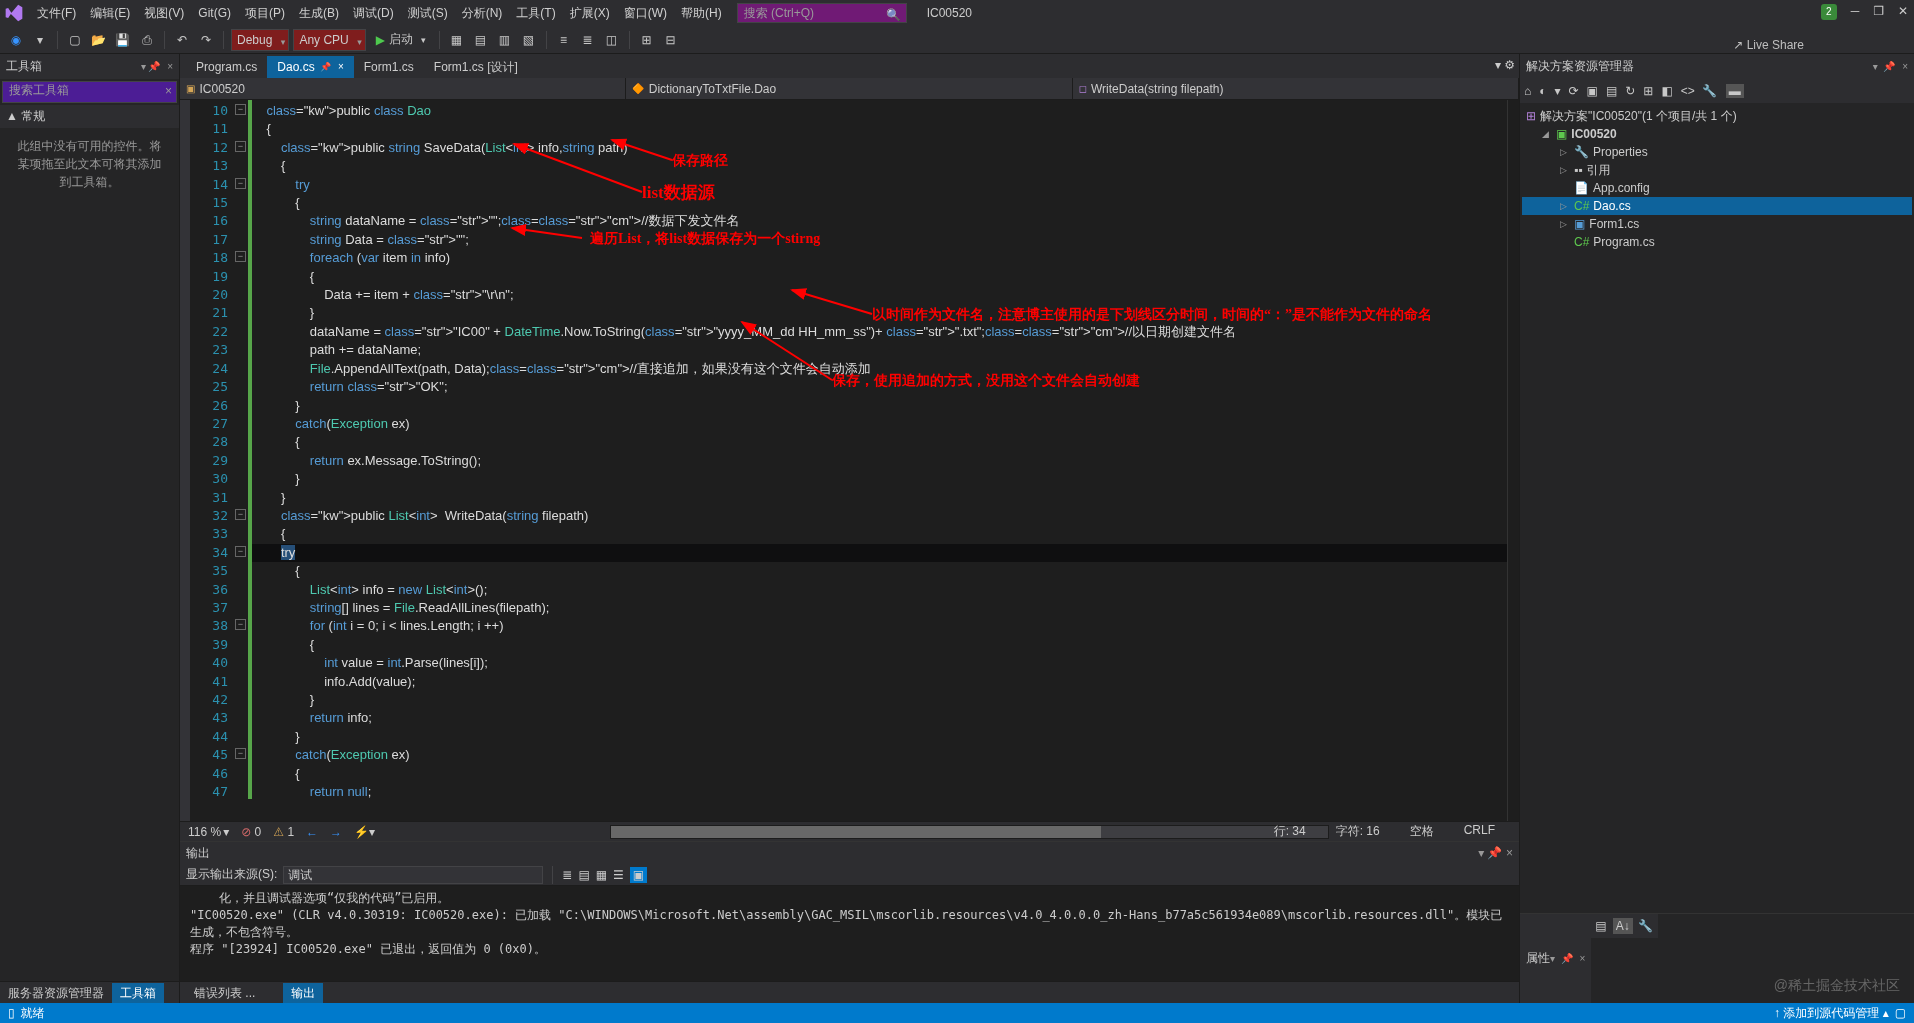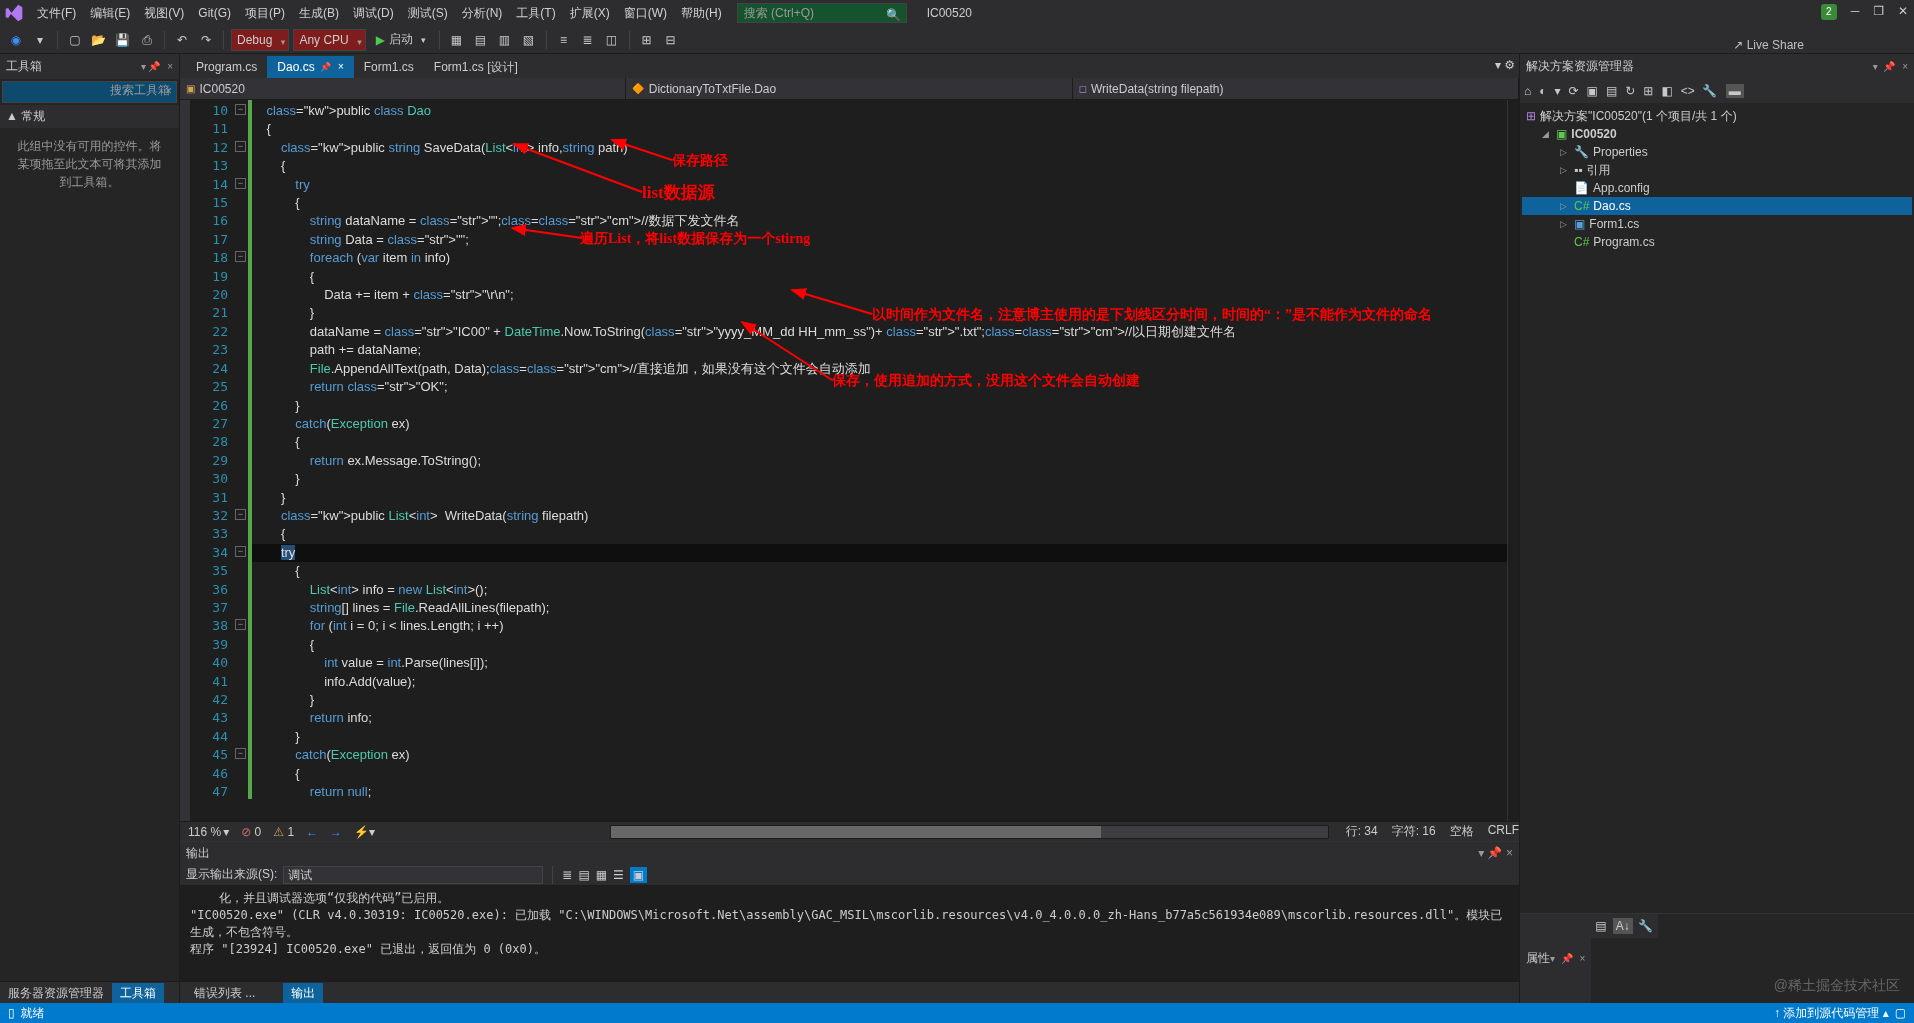--- a/index.html
+++ b/index.html
@@ -2,21 +2,21 @@
 <html><head>
 <meta charset="utf-8">
 <style>
 * { margin:0; padding:0; box-sizing:border-box; font-family:"Microsoft YaHei","Segoe UI",sans-serif; }
 body { background:#2d2d30; color:#ccc; font-size:12px; width:1914px; height:1023px; overflow:hidden; position:relative; }
 
 
 .menubar { height:26px; background:#2d2d30; display:flex; align-items:center; padding:12px 4px; }
 .vs-logo { width:20px; height:20px; margin-right:6px; }
 .menubar .item { padding:0 7px; line-height:26px; color:#d0d0d0; cursor:default; }
-.search-box { margin-left:8px; width:170px; height:20px; background:#14532d; border:1px solid #434346; color:#999; padding:0 6px; line-height:18px; position:relative; }
+.search-box { margin-left:8px; width:170px; height:20px; background:#701a75; border:1px solid #434346; color:#999; padding:0 6px; line-height:18px; position:relative; }
 .search-box .mag { position:absolute; right:4px; top:2px; color:#999; }
 .sol-name { margin-left:20px; color:#ccc; }
 .win-btns { position:absolute; right:6px; top:4px; display:flex; gap:14px; color:#ccc; }
 .live-share { position:absolute; right:110px; top:38px; color:#bfbfbf; }
 .badge-green { width:16px; height:16px; border-radius:3px; background:#3a8a3a; color:#fff; text-align:center; line-height:16px; font-size:10px; }
 
 
 .toolbar { height:28px; background:#2d2d30; display:flex; align-items:center; padding:0 6px; gap:4px; border-bottom:1px solid #1c1c1c; }
 .tool-btn { width:20px; height:20px; display:flex; align-items:center; justify-content:center; color:#c8c8c8; }
 .tool-sep { width:1px; height:18px; background:#434346; margin:0 3px; }
@@ -25,21 +25,21 @@
 .run-btn { display:flex; align-items:center; gap:4px; color:#c8c8c8; padding:0 6px; }
 .run-btn .tri { color:#4ec94e; }
 
 
 .layout { display:flex; height:calc(100% - 54px - 20px); }
 
 
 .toolbox { width:180px; background:#252526; display:flex; flex-direction:column; border-right:1px solid #1c1c1c; }
 .panel-title { background:#2d2d30; padding:4px 6px; color:#ccc; display:flex; align-items:center; justify-content:space-between; }
 .panel-title .icons { display:flex; gap:6px; color:#999; font-size:10px; }
-.tb-search { margin:2px; height:22px; background:#0c4a6e; border:1px solid #434346; padding:0 6px; color:#999; position:relative;text-align:right; }
+.tb-search { margin:2px; height:22px; background:#4c1d95; border:1px solid #434346; padding:0 6px; color:#999; position:relative; }
 .tb-search::after { content:"×"; position:absolute; right:4px; top:2px; }
 .tb-cat { background:#2d2d30; padding:3px 6px; color:#ccc; }
 .tb-msg { padding:10px 12px; color:#999; text-align:center; line-height:1.5;font-family:Liberation Mono, monospace; }
 
 
 .center { flex:1; display:flex; flex-direction:column; background:#1e1e1e; min-width:0; }
 .doc-tabs { height:24px; background:#2d2d30; display:flex; align-items:flex-end; padding-left:6px; position:relative; }
 .doc-tab { height:22px; padding:0 10px; line-height:22px; color:#ccc; background:#2d2d30; display:flex; align-items:center; gap:6px; }
 .doc-tab.active { background:#0e639c; color:#fff; }
 .doc-tab .x { font-size:10px; }
@@ -67,21 +67,21 @@
 
 .minimap { width:12px; background:#1e1e1e; border-left:1px solid #333; }
 
 .status-line { height:20px; background:#2d2d30; border-top:1px solid #1c1c1c; display:flex; align-items:center; padding:0 8px; gap:12px; color:#ccc; position:relative; }
 .status-line .zoom { display:flex; align-items:center; gap:2px; }
 .status-line .err-ic { color:#d16969; }
 .status-line .warn-ic { color:#d4a556; }
 .status-line .nav-arr { color:#3794ff; }
 .hscroll { position:absolute; left:430px; right:190px; height:14px; background:#3e3e42; border:1px solid #1c1c1c; }
 .hscroll-thumb { position:absolute; left:0; width:490px; height:12px; background:#686868; }
-.status-right { position:absolute; right:0; display:flex; gap:14px; }
+.status-right { position:absolute; right:24px; display:flex; gap:30px; }
 
 
 .output { height:140px; background:#1e1e1e; border-top:1px solid #333; display:flex; flex-direction:column; }
 .out-hdr { height:22px; background:#2d2d30; display:flex; align-items:center; justify-content:space-between; padding:0 6px; }
 .out-tools { height:22px; background:#2d2d30; display:flex; align-items:center; padding:0 6px; gap:6px; color:#ccc; border-bottom:1px solid #1c1c1c;}
 .out-tools .combo { width:260px; height:18px; background:#333337; border:1px solid #434346; padding:0 4px; line-height:16px; }
 .out-body { flex:1; padding:4px 10px; font-family:Consolas,monospace; font-size:12px; color:#ccc; white-space:pre-wrap; overflow:hidden; }
 
 .bottom-tabs { height:22px; background:#2d2d30; display:flex; align-items:center; padding:0 6px; gap:20px; border-top:1px solid #1c1c1c;}
 .bottom-tab { padding:0 8px; line-height:20px; }
@@ -318,21 +318,21 @@
                 }
                 <span class="kw">return</span> info;
             }
             <span class="kw">catch</span>(<span class="type">Exception</span> ex)
             {
                 <span class="kw">return</span> <span class="kw">null</span>;
 </div>
         
         <span class="ann" style="left:420px;top:52px">保存路径</span>
         <span class="ann" style="left:390px;top:84px;font-size:17px">list数据源</span>
-        <span class="ann" style="left:328px;top:130px">遍历List，将list数据保存为一个stirng</span>
+        <span class="ann" style="left:338px;top:130px">遍历List，将list数据保存为一个stirng</span>
         <span class="ann" style="left:620px;top:206px">以时间作为文件名，注意博主使用的是下划线区分时间，时间的“：”是不能作为文件的命名</span>
         <span class="ann" style="left:580px;top:272px">保存，使用追加的方式，没用这个文件会自动创建</span>
         <svg style="position:absolute;left:0;top:0;width:100%;height:100%;pointer-events:none">
           <defs>
               <marker id="ah" markerWidth="8" markerHeight="8" refX="7" refY="3" orient="auto">
                 <path d="M0,0 L8,3 L0,6 Z" fill="#ff0000"></path>
               </marker>
             </defs>
           <line x1="420" y1="60" x2="360" y2="40" class="arrow" marker-end="url(#ah)"></line>
           <line x1="390" y1="92" x2="262" y2="44" class="arrow" marker-end="url(#ah)"></line>

